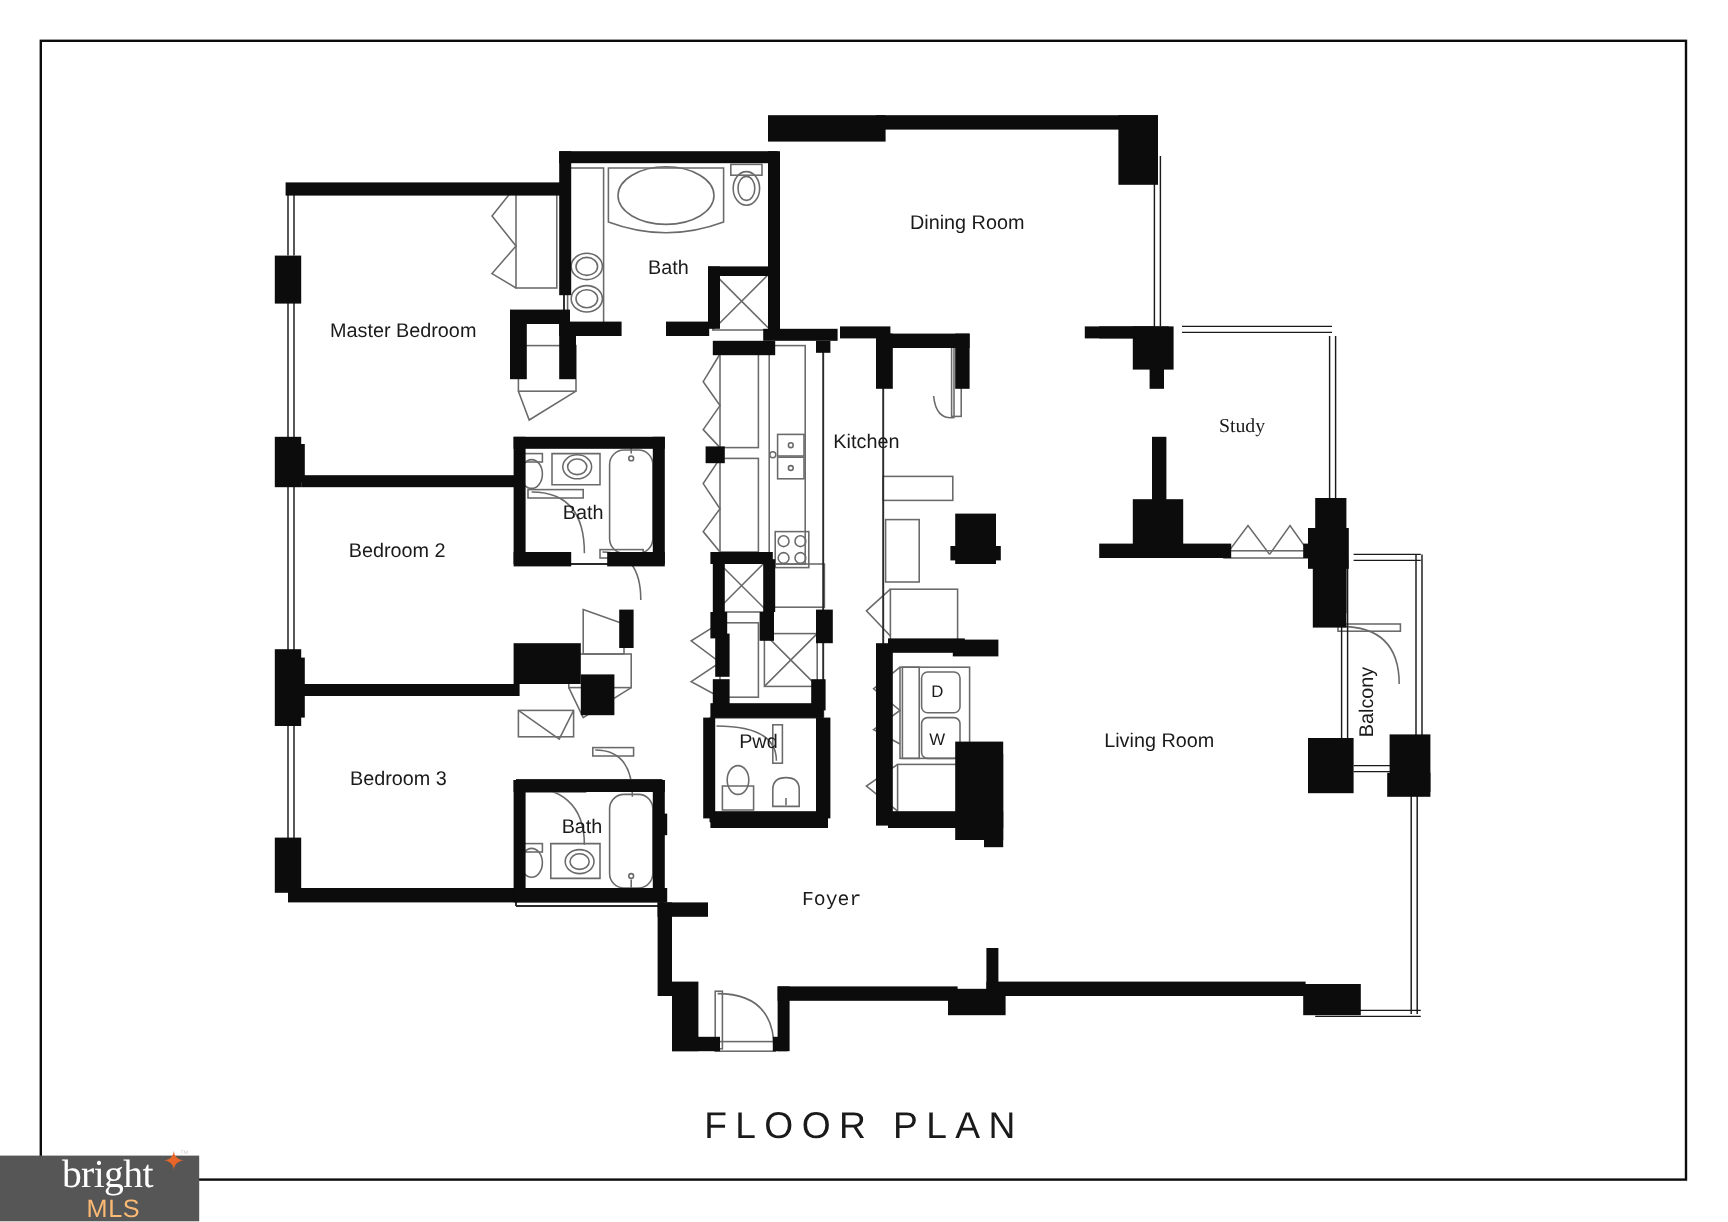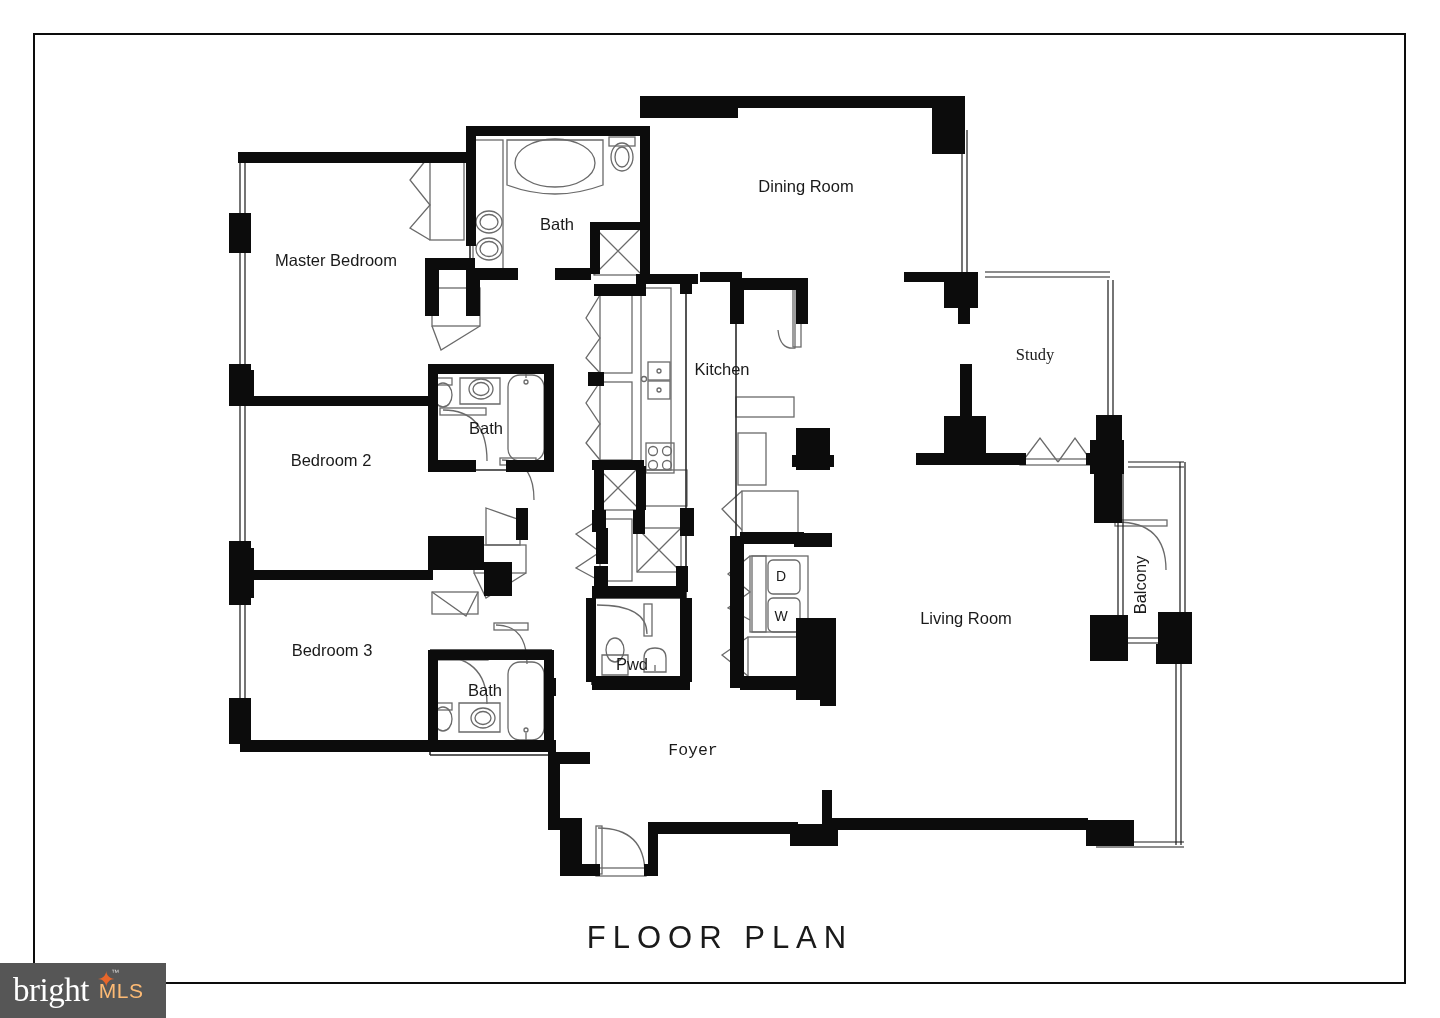--- a/index.html
+++ b/index.html
@@ -64,20 +64,21 @@
     position: absolute;
     left: 0px;
     top: 963px;
     width: 166px;
     height: 55px;
     background: #565656;
     display: flex;
     align-items: center;
     padding-left: 13px;
     box-sizing: border-box;
+    flex-direction: column;
   }
   #wm-bright {
     position: relative;
     font-family: "Liberation Serif", serif;
     font-size: 33px;
     color: #ffffff;
     line-height: 1;
     letter-spacing: -0.5px;
   }
   #wm-star {
@@ -396,30 +397,30 @@
       <rect x="516" y="508" width="12" height="32"></rect>
       <rect x="596" y="528" width="12" height="36"></rect>
 
       <rect x="594" y="460" width="10" height="56"></rect>
       <rect x="636" y="466" width="10" height="44"></rect>
       <rect x="594" y="566" width="14" height="24"></rect>
       <rect x="676" y="566" width="12" height="26"></rect>
     </g>
   </svg>
 
-  <div class="room-label" style="left:336px; top:260px;">Master Bedroom</div>
+  <div class="room-label" style="left:336px; top:276px;">Master Bedroom</div>
   <div class="room-label" style="left:557px; top:224px;">Bath</div>
   <div class="room-label" style="left:806px; top:186px;">Dining Room</div>
   <div class="room-label" style="left:1035px; top:355px;font-family:Liberation Serif, serif;">Study</div>
   <div class="room-label" style="left:722px; top:369px;">Kitchen</div>
   <div class="room-label" style="left:331px; top:460px;">Bedroom 2</div>
   <div class="room-label" style="left:486px; top:428px;">Bath</div>
   <div class="room-label" style="left:332px; top:650px;">Bedroom 3</div>
   <div class="room-label" style="left:485px; top:690px;">Bath</div>
-  <div class="room-label" style="left:632px; top:619px;margin-top:45px;">Pwd</div>
+  <div class="room-label" style="left:632px; top:619px;">Pwd</div>
   <div class="room-label" style="left:966px; top:618px;text-align:right;">Living Room</div>
   <div class="room-label vertical" style="left:1140px; top:585px;">Balcony</div>
   <div class="room-label" style="left:693px; top:750px;font-family:Liberation Mono, monospace;">Foyer</div>
 
   <div class="appl-label" style="left:781px; top:576px;">D</div>
   <div class="appl-label" style="left:781px; top:616px;">W</div>
 
   <div id="plan-title">FLOOR PLAN</div>
 
   <div id="watermark">

